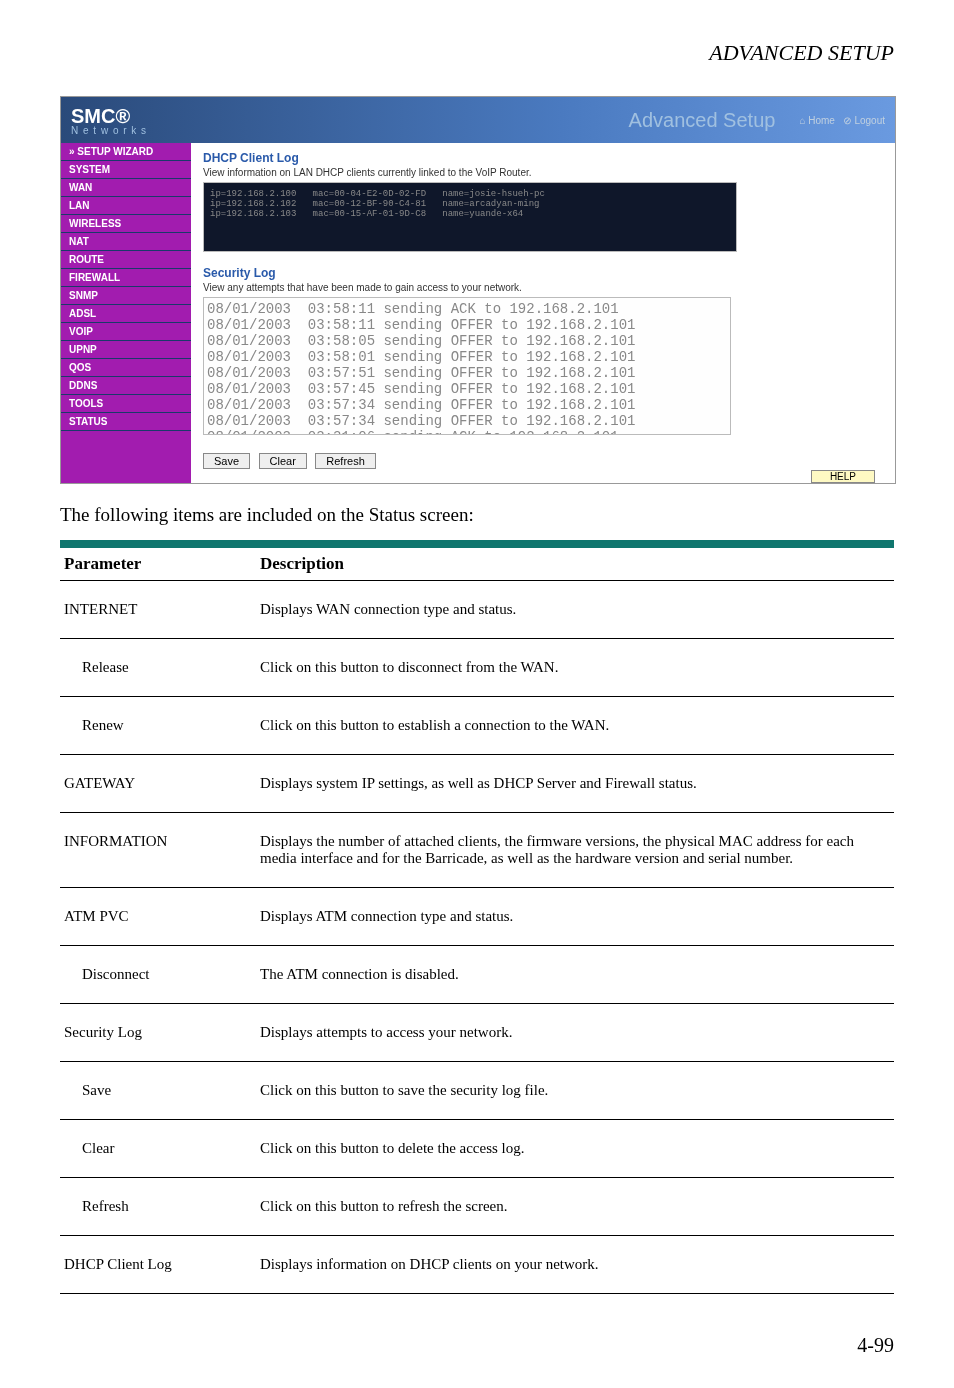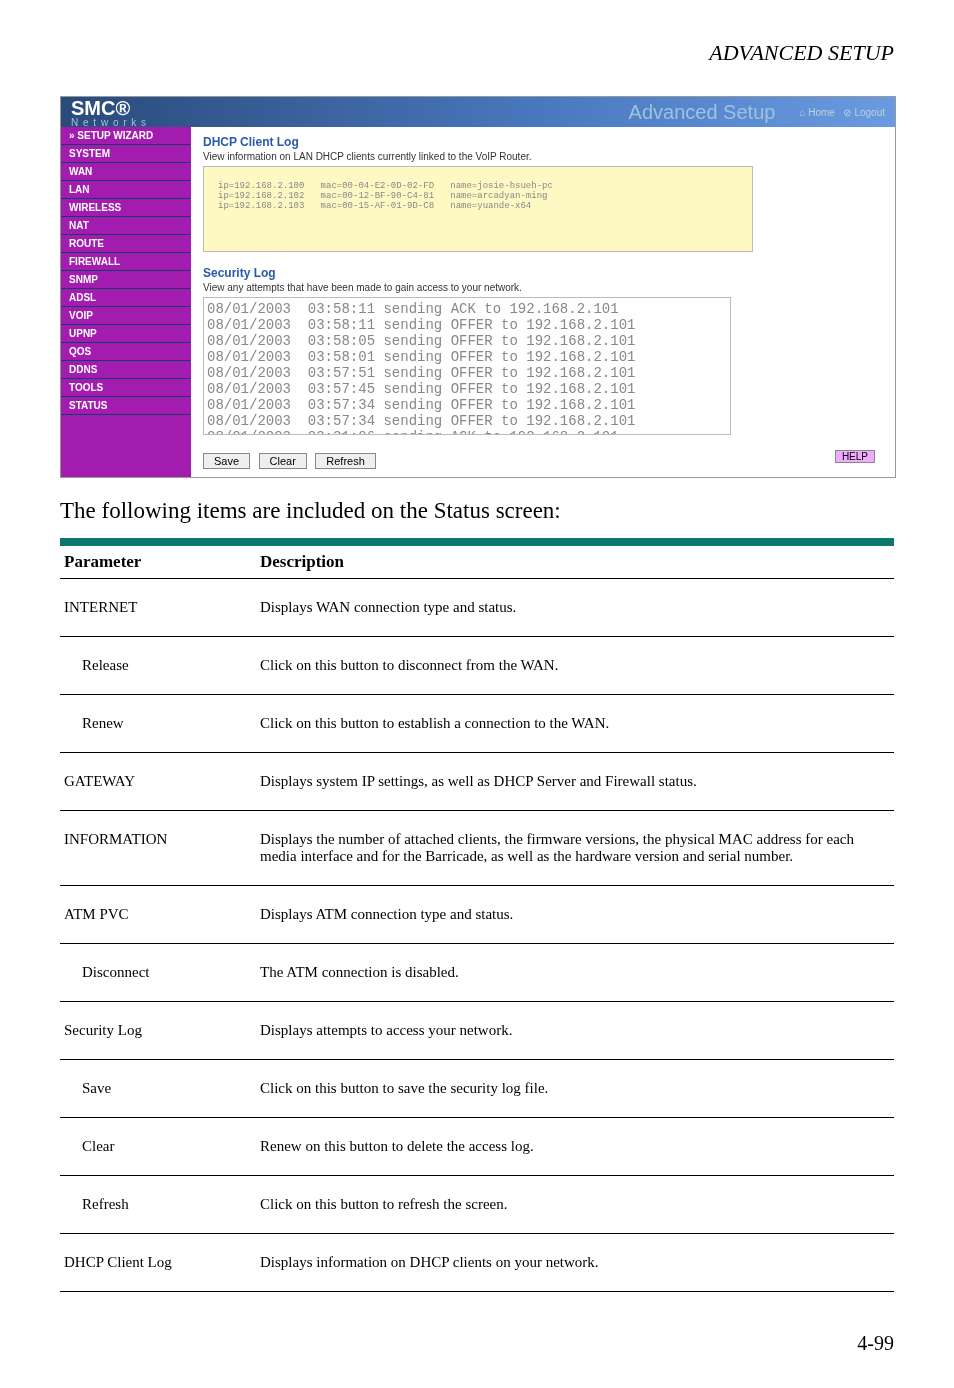--- a/index.html
+++ b/index.html
@@ -20,21 +20,21 @@
   .screenshot {
     border: 1px solid #999;
     width: 100%;
     background: #fff;
     margin-bottom: 20px;
     font-family: Arial, sans-serif;
   }
   .ss-header {
     background: linear-gradient(to right, #2a4a7a 0%, #4a7ac0 60%, #6a9ae0 100%);
     color: #fff;
-    height: 30px;
+    height: 46px;
     display: flex;
     align-items: center;
     justify-content: space-between;
     padding: 0 10px;
   }
   .ss-logo {
     font-size: 20px;
     font-weight: bold;
     font-family: Arial, sans-serif;
   }
@@ -87,26 +87,26 @@
     color: #333;
     margin-bottom: 4px;
   }
   .ss-textarea {
     width: 520px;
     height: 56px;
     font-family: 'Courier New', monospace;
     font-size: 9px;
     color: #888;
     border: 1px solid #bbb;
-    padding: 14px;
+    padding: 6px;
     resize: none;
     overflow: auto;
     white-space: pre;
     margin-bottom: 10px;
-    background: #fef9c3;
+    background: #0f172a;
   }
   .ss-textarea2 {
     width: 520px;
     height: 130px;
     font-family: 'Courier New', monospace;
     font-size: 14px;
     color: #888;
     border: 1px solid #bbb;
     padding: 3px;
     resize: none;
@@ -119,29 +119,29 @@
     font-size: 11px;
     padding: 1px 10px;
     margin-right: 4px;
     background: #efefef;
     border: 1px solid #888;
     cursor: pointer;
   }
   .ss-help {
     position: absolute;
     right: 20px;
-    bottom: 14px;
-    font-size: 10px;
-    padding: 0 6px;
+    bottom: 0;
+    font-size: 10px;
+    padding: 0 18px;
     border: 1px solid #888;
-    background: #f0abfc;
+    background: #fef9c3;
     cursor: pointer;
   }
   .caption {
-    font-size: 23px;
+    font-size: 19px;
     margin: 18px 0 14px 0;
   }
   table.param-table {
     width: 100%;
     border-collapse: collapse;
     font-size: 15px;
   }
   table.param-table th {
     text-align: left;
     font-weight: bold;
@@ -278,21 +278,21 @@
       <tr>
         <td class="param">Security Log</td>
         <td>Displays attempts to access your network.</td>
       </tr>
       <tr>
         <td class="param indent">Save</td>
         <td>Click on this button to save the security log file.</td>
       </tr>
       <tr>
         <td class="param indent">Clear</td>
-        <td>Renew on this button to delete the access log.</td>
+        <td>Click on this button to delete the access log.</td>
       </tr>
       <tr>
         <td class="param indent">Refresh</td>
         <td>Click on this button to refresh the screen.</td>
       </tr>
       <tr>
         <td class="param">DHCP Client Log</td>
         <td>Displays information on DHCP clients on your network.</td>
       </tr>
     </tbody>

